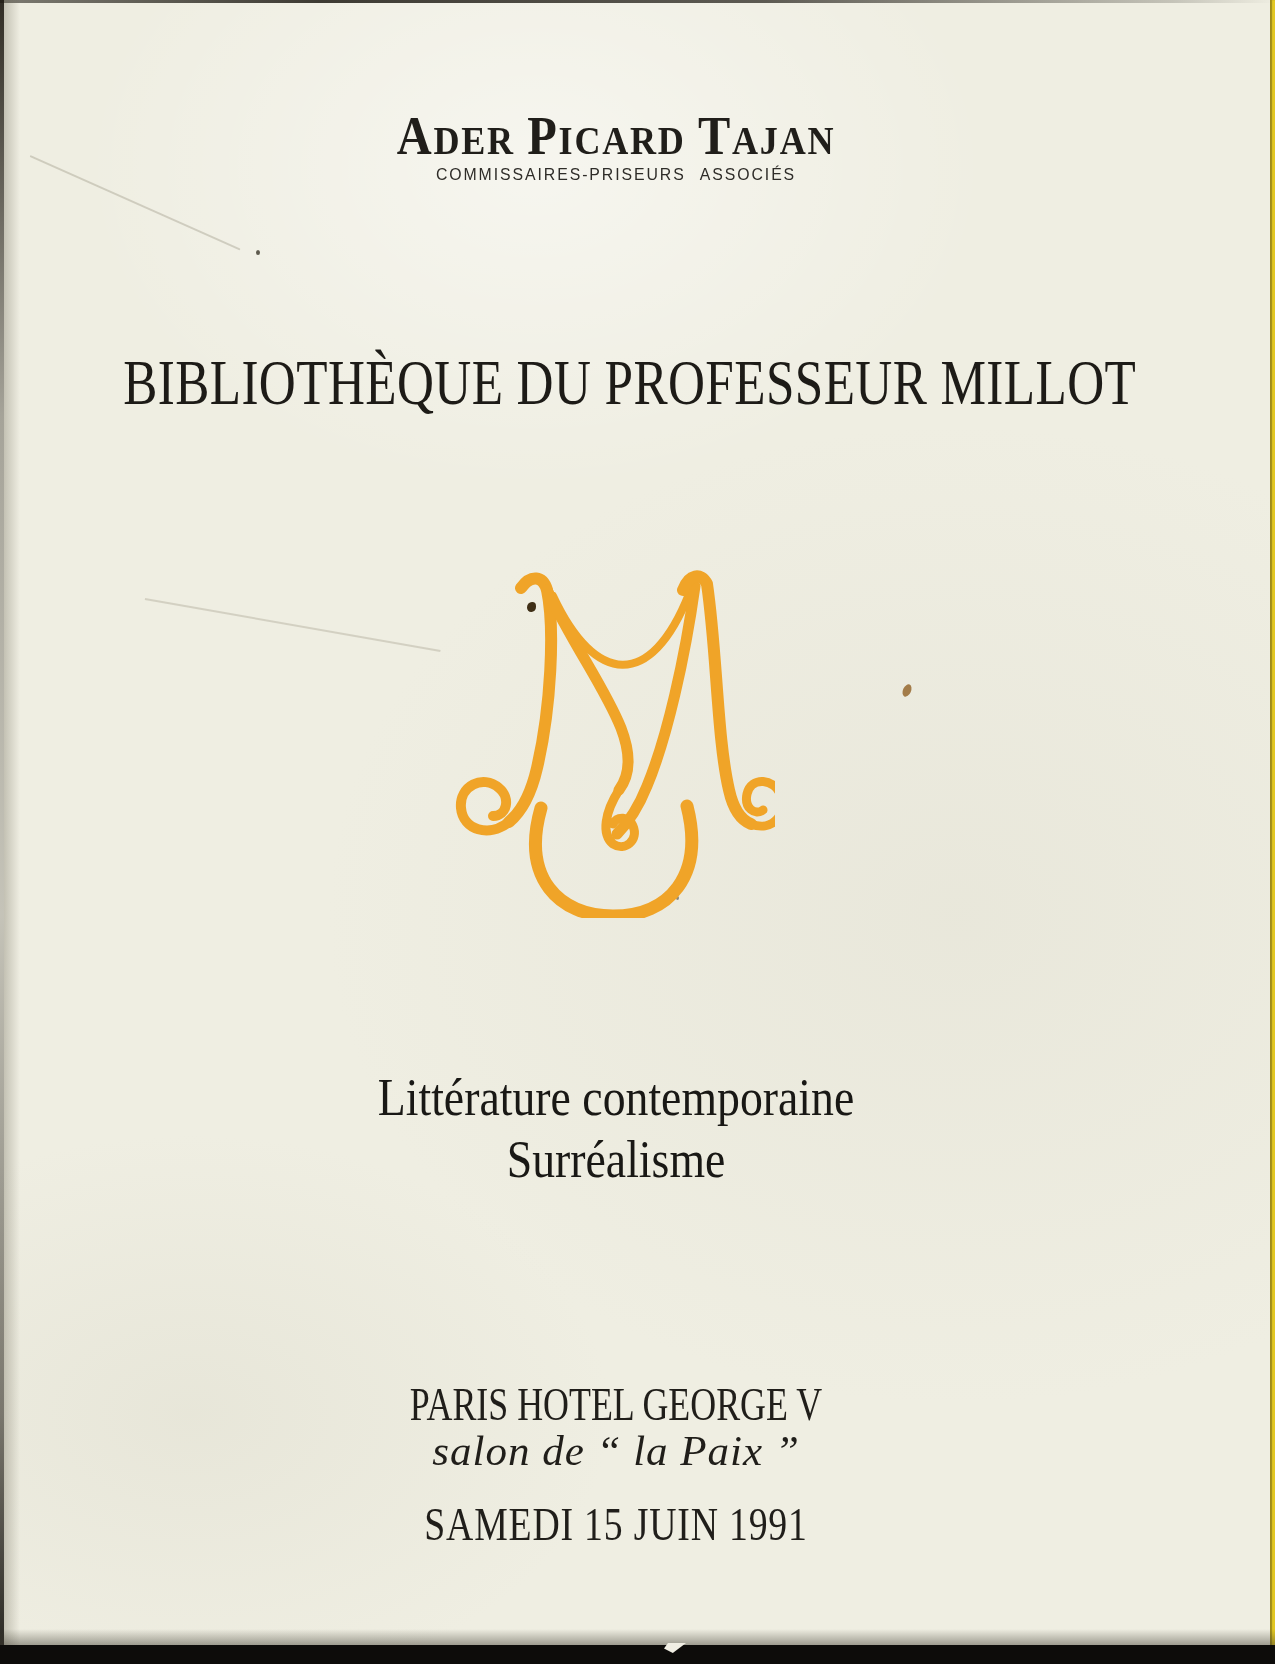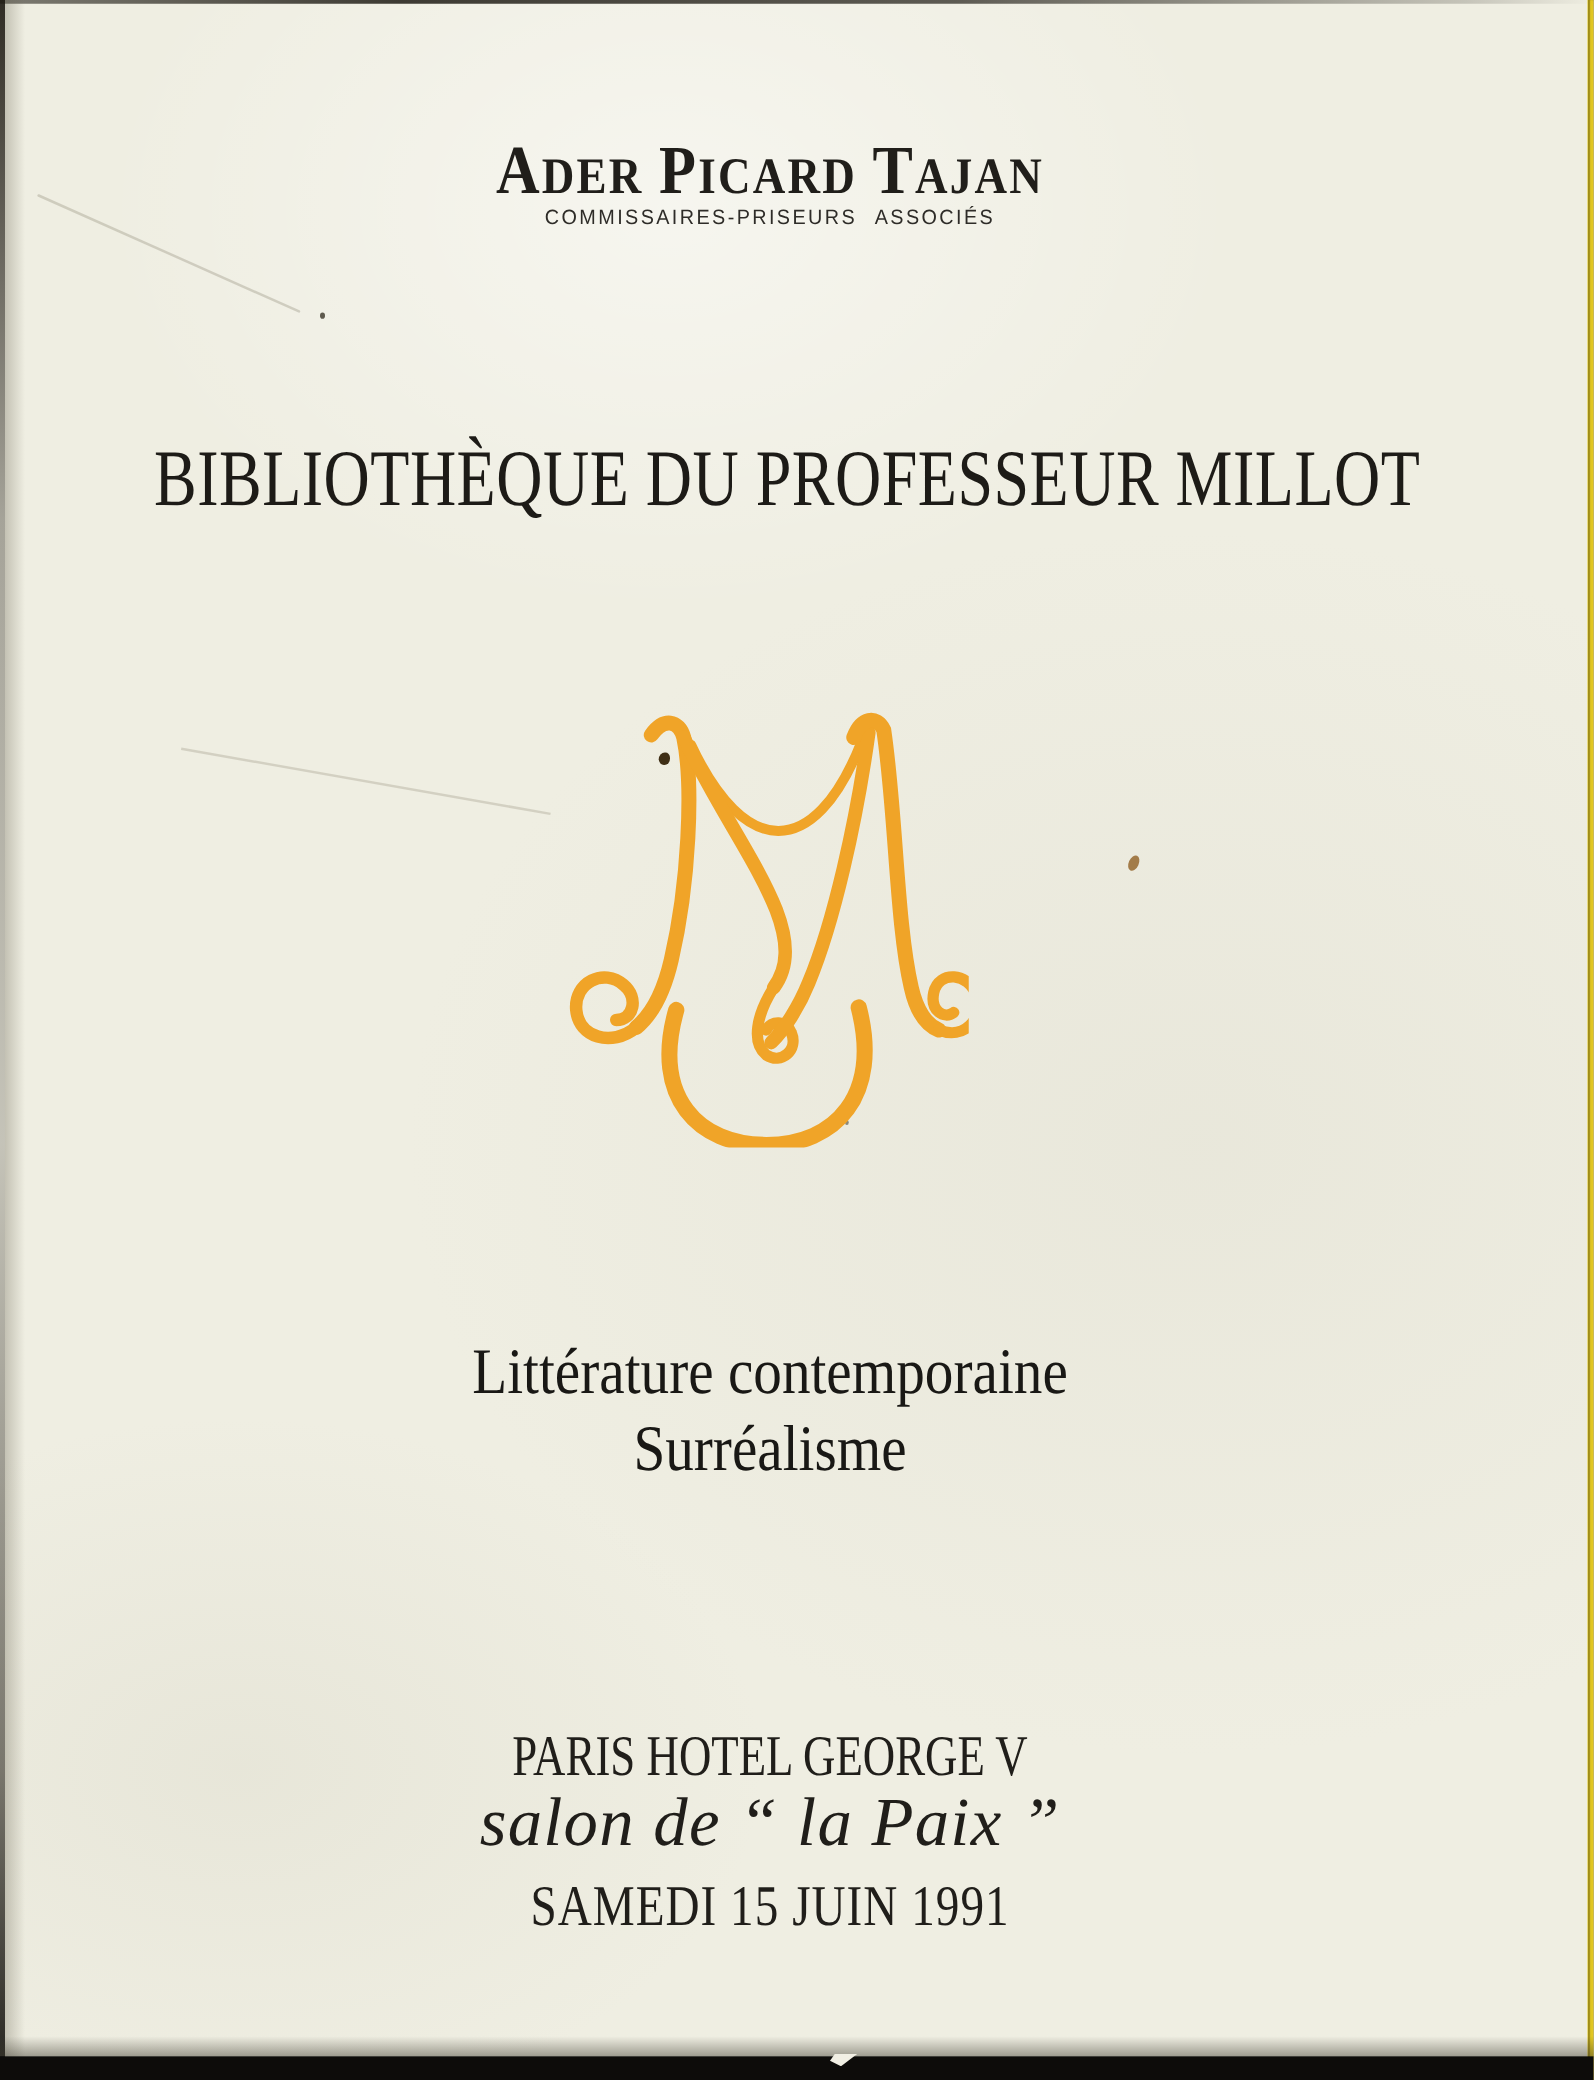--- a/index.html
+++ b/index.html
@@ -96,21 +96,21 @@
   }
   .catalog-title{top:332px;font-size:64px;transform:scaleX(.80);letter-spacing:.5px;color:#1d1b17;}
 
   .monogram-wrap{position:absolute;left:455px;top:552px;width:320px;height:350px;z-index:2;}
   .monogram-wrap svg{display:block;width:100%;height:100%;}
 
   .subject-1{top:1054px;font-size:52px;transform:scaleX(.88);color:#191815;}
   .subject-2{top:1116px;font-size:52px;transform:scaleX(.88);color:#191815;}
 
   .venue-name{top:1364px;font-size:46px;transform:scaleX(.78);}
-  .venue-room{top:1412px;font-size:55px;font-style:italic;letter-spacing:1px;}
+  .venue-room{top:1412px;font-size:43px;font-style:italic;letter-spacing:1px;}
   .sale-date{top:1484px;font-size:46px;transform:scaleX(.82);letter-spacing:1px;}
 </style>
 </head>
 <body>
 
 <div class="scan">
   <div class="page">
 
     <div class="crease-tl"></div>
     <div class="scratch-mid"></div>

